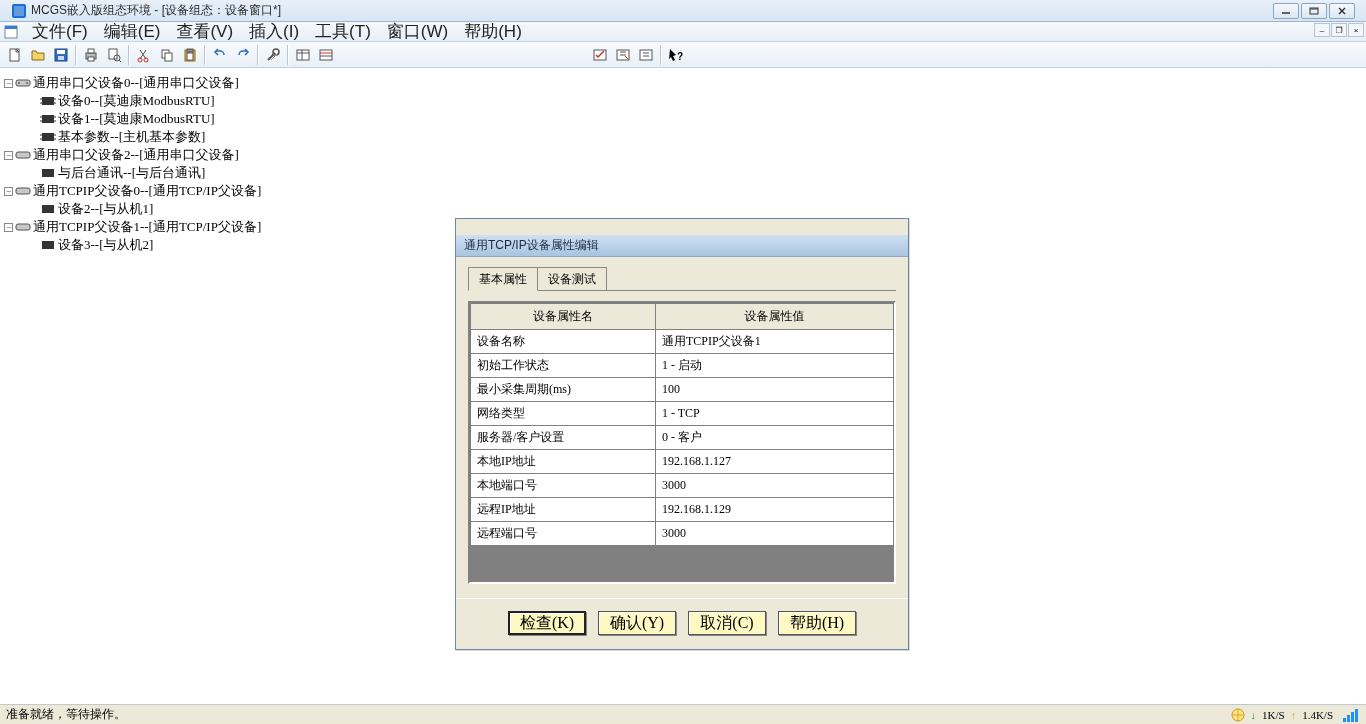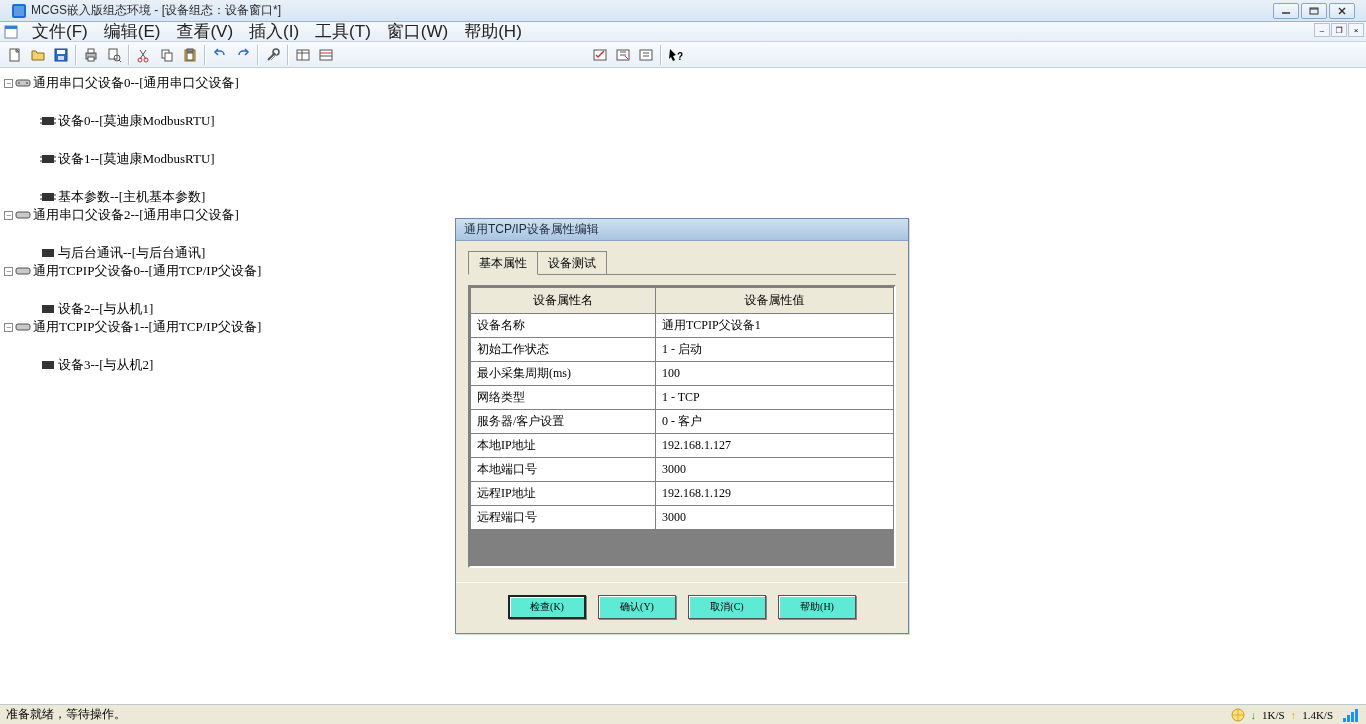--- a/index.html
+++ b/index.html
@@ -24,38 +24,38 @@
 .tb-btn { width: 22px; height: 22px; border: 1px solid transparent; display: flex; align-items: center; justify-content: center; cursor: default; }
 .tb-sep { width: 2px; height: 20px; border-left: 1px solid #b9c7d5; border-right: 1px solid #fff; margin: 0 2px; }
 .tb-spacer { width: 250px; }
 
 
 .main-area { position: absolute; top: 68px; left: 0; right: 0; bottom: 20px; background: #fff; }
 .tree { padding: 6px 4px; font-size: 13px; line-height: 18px; font-family: SimSun, "Microsoft YaHei"; }
 .tree-row { display: flex; align-items: center; height: 18px; white-space: nowrap; }
 .exp { width: 9px; height: 9px; border: 1px solid #888; margin-right: 2px; display: flex; align-items: center; justify-content: center; font-size: 9px; line-height: 7px; background: #fff; color: #333; }
 .node-icon { width: 16px; height: 14px; margin-right: 2px; display: inline-flex; align-items: center; justify-content: center; }
-.indent2 { padding-left: 36px; margin-top: 20px; }
+.indent2 { padding-left: 36px; }
 
 
 .dialog { position: absolute; left: 455px; top: 150px; width: 454px; background: #ece9d8; border: 1px solid #6b88a8; box-shadow: 1px 1px 0 rgba(0,0,0,.15); }
-.dlg-title { height: 22px; background: linear-gradient(to bottom, #cfe0f2, #a9c4e0); color: #1a2b40; font-size: 12px; display: flex; align-items: center; padding: 0 8px; border-bottom: 1px solid #8aa6c1; }
+.dlg-title { height: 22px; background: linear-gradient(to bottom, #cfe0f2, #a9c4e0); color: #1a2b40; font-size: 12px; display: flex; align-items: center; padding: 0 8px; border-bottom: 1px solid #8aa6c1; margin-top: 16px; }
 .dlg-body { padding: 10px 12px 6px; }
 .tab-strip { display: flex; border-bottom: 1px solid #888; height: 24px; align-items: flex-end; margin-bottom: 10px; }
 .tab { padding: 3px 10px 2px; border: 1px solid #888; border-bottom: none; background: #ece9d8; font-size: 12px; position: relative; margin-right: -1px; }
 .tab.active { background: #ece9d8; top: 1px; z-index: 2; border-bottom: 1px solid #ece9d8; }
 .prop-wrap { border: 2px solid #808080; border-right-color: #fff; border-bottom-color: #fff; background: #fde047; padding: 0; }
 .prop-table { width: 100%; border-collapse: collapse; background: #fff; }
 .prop-table th, .prop-table td { border: 1px solid #808080; padding: 3px 6px; font-size: 12px; text-align: left; font-weight: normal; font-family: SimSun; }
 .prop-table th { background: #ece9d8; text-align: center; height: 26px; }
 .prop-table td { height: 20px; }
 .prop-table .name-col { width: 185px; }
 .table-footer { height: 36px; background: #808080; }
 .dlg-buttons { display: flex; justify-content: center; gap: 12px; padding: 12px 0 14px; border-top: 1px solid #fff; margin-top: 8px; }
-.dlg-btn { width: 78px; height: 24px; border: 1px solid #555; background: #5eead4; font-size: 10px; font-family: SimSun; cursor: default; box-shadow: 1px 1px 0 #888, inset 1px 1px 0 #fff; }
+.dlg-btn { width: 78px; height: 24px; border: 1px solid #555; background: #fef9c3; font-size: 16px; font-family: SimSun; cursor: default; box-shadow: 1px 1px 0 #888, inset 1px 1px 0 #fff; }
 .dlg-btn.def { border: 2px solid #222; }
 
 
 .status-bar { position: absolute; bottom: 0; left: 0; right: 0; height: 20px; background: #ece9d8; border-top: 1px solid #c0c8d0; display: flex; align-items: center; padding: 0 6px; font-size: 12px; font-family: SimSun; }
 .status-bar .spacer { flex: 1; }
 .net-ind { display: flex; align-items: center; gap: 6px; font-size: 11px; }
 .arrow-dn { color: #2aa62a; }
 .arrow-up { color: #e6a421; }
 .bars { display: flex; align-items: flex-end; gap: 1px; height: 14px; margin-left: 4px; margin-right: 2px; }
 .bars span { width: 3px; background: #1e90ff; }

